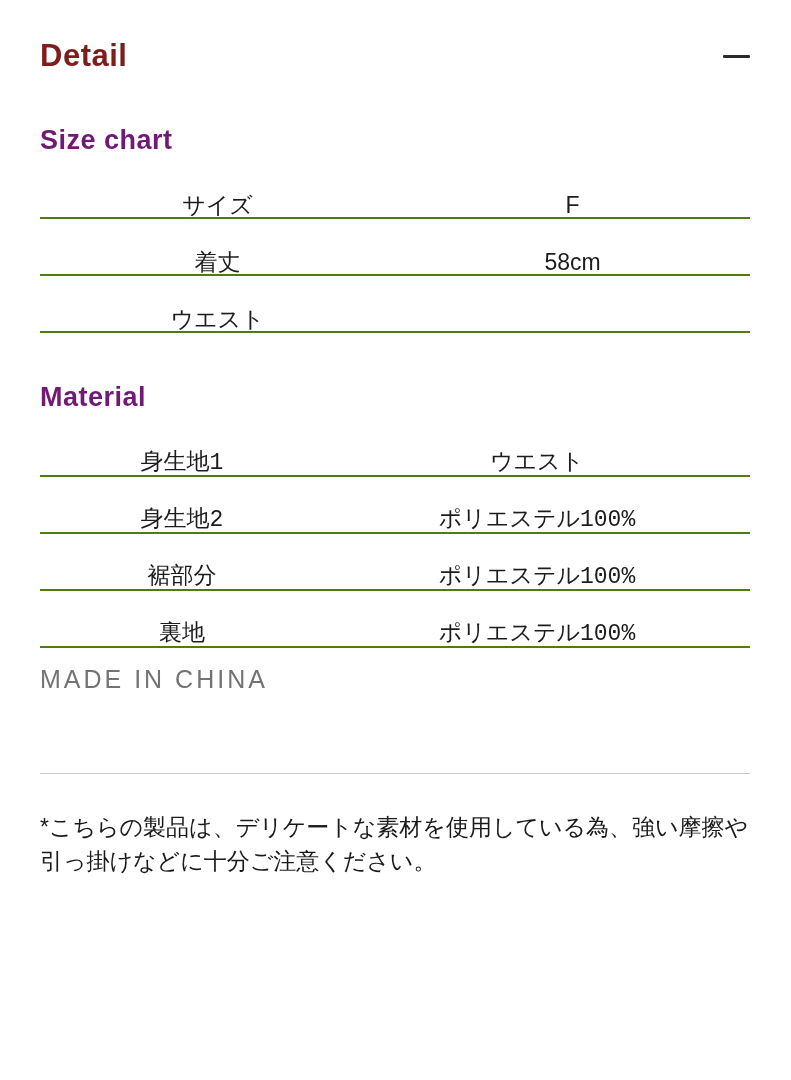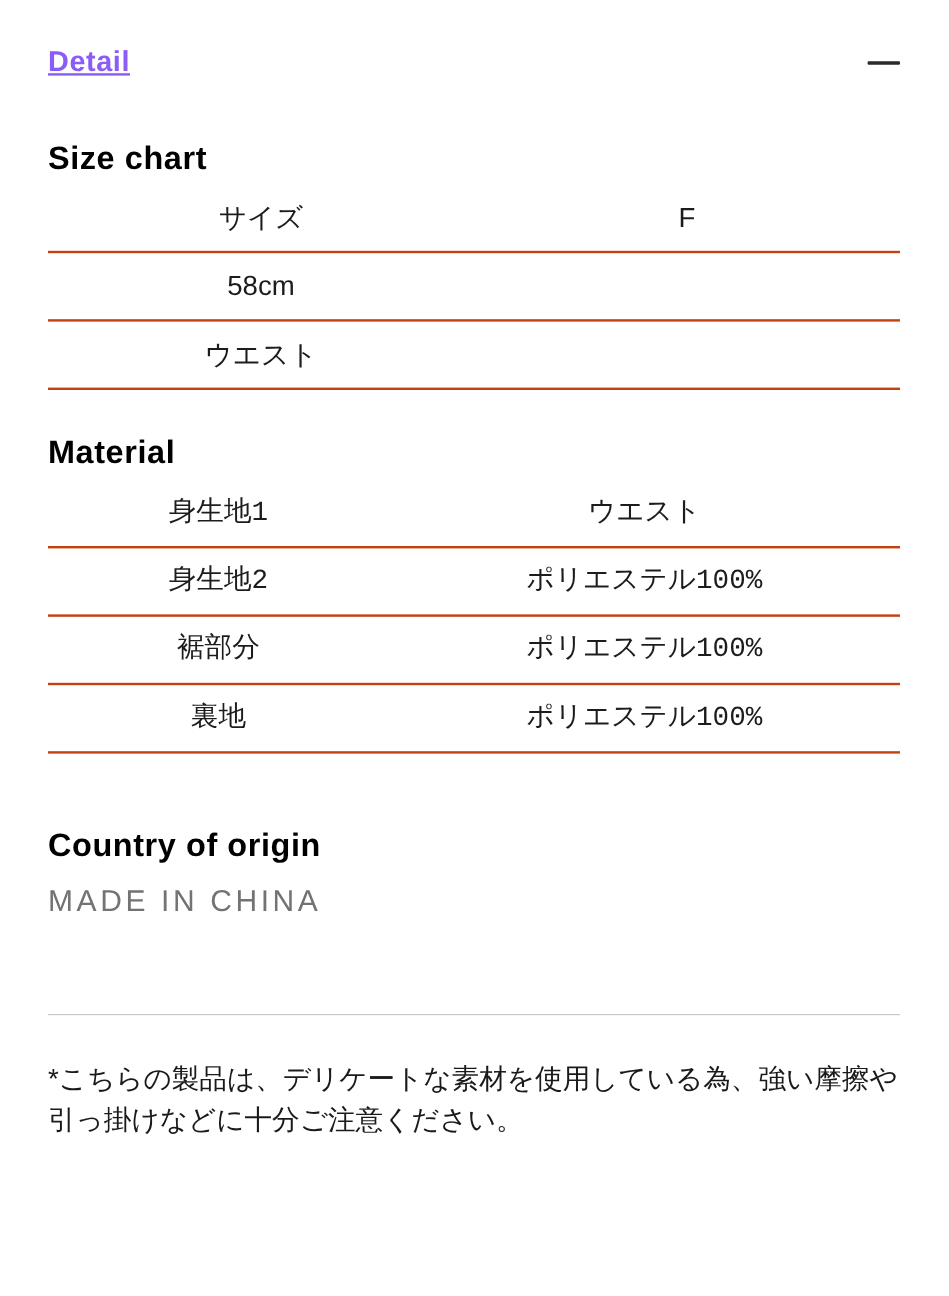--- a/index.html
+++ b/index.html
@@ -12,42 +12,42 @@
   }
   .page { padding:0 41px 0 40px; }
 
   
   .accordion-header {
     margin-top:38px;
     display:flex; align-items:center; justify-content:space-between;
     cursor:pointer;
   }
   .accordion-title {
-    font-size:24px; font-weight:600; letter-spacing:0.5px; color:#8b5cf6;text-decoration:underline;
+    font-size:31px; font-weight:600; letter-spacing:0.5px; color:#7f1d1d;
   }
   .minus-bar {
     width:27px; height:3px; background:#2a2a2a; border-radius:1px;
   }
 
   
   .section-heading {
-    font-size:27px; font-weight:600; letter-spacing:0.5px; color:#000000;
+    font-size:27px; font-weight:600; letter-spacing:0.5px; color:#701a75;
     line-height:32px;
   }
   .heading-sizechart { margin-top:50px; }
-  .heading-material  { margin-top:36px; }
+  .heading-material  { margin-top:48px; }
   .heading-origin    { margin-top:60px; }
 
   
   .table { width:100%; }
   .size-table { margin-top:6px; }
   .mat-table  { margin-top:7px;font-family:Liberation Mono, monospace; }
   .trow {
-    display:flex; align-items:center; height:57px;
-    border-bottom:2px solid #c2410c;
+    display:flex; align-items:flex-end; height:57px;
+    border-bottom:2px solid #4d7c0f;
   }
   .tcell {
     text-align:center; font-size:23px; color:#1c1c1c; line-height:1;
   }
   .size-table .c0 { width:50%; }
   .size-table .c1 { width:50%; }
   .mat-table  .c0 { width:40%; }
   .mat-table  .c1 { width:60%; }
 
   .origin-value {
@@ -78,20 +78,21 @@
   </div>
 
   <div class="section-heading heading-sizechart">Size chart</div>
 
   <div class="table size-table">
       <div class="trow thead">
         <div class="tcell c0">サイズ</div>
         <div class="tcell c1">F</div>
       </div>
       <div class="trow">
+        <div class="tcell c0">着丈</div>
         <div class="tcell c1">58cm</div>
       </div>
       <div class="trow">
         <div class="tcell c0">ウエスト</div>
       </div>
     </div>
 
   <div class="section-heading heading-material">Material</div>
 
   <div class="table mat-table">
@@ -106,21 +107,20 @@
       <div class="trow">
         <div class="tcell c0">裾部分</div>
         <div class="tcell c1">ポリエステル100%</div>
       </div>
       <div class="trow">
         <div class="tcell c0">裏地</div>
         <div class="tcell c1">ポリエステル100%</div>
       </div>
     </div>
 
-  <div class="section-heading heading-origin">Country of origin</div>
 
   <div class="origin-value">MADE IN CHINA</div>
 
   <div class="divider"></div>
 
   <p class="note">*こちらの製品は、デリケートな素材を使用している為、強い摩擦や引っ掛けなどに十分ご注意ください。</p>
 
 </div>
 
 </body></html>

